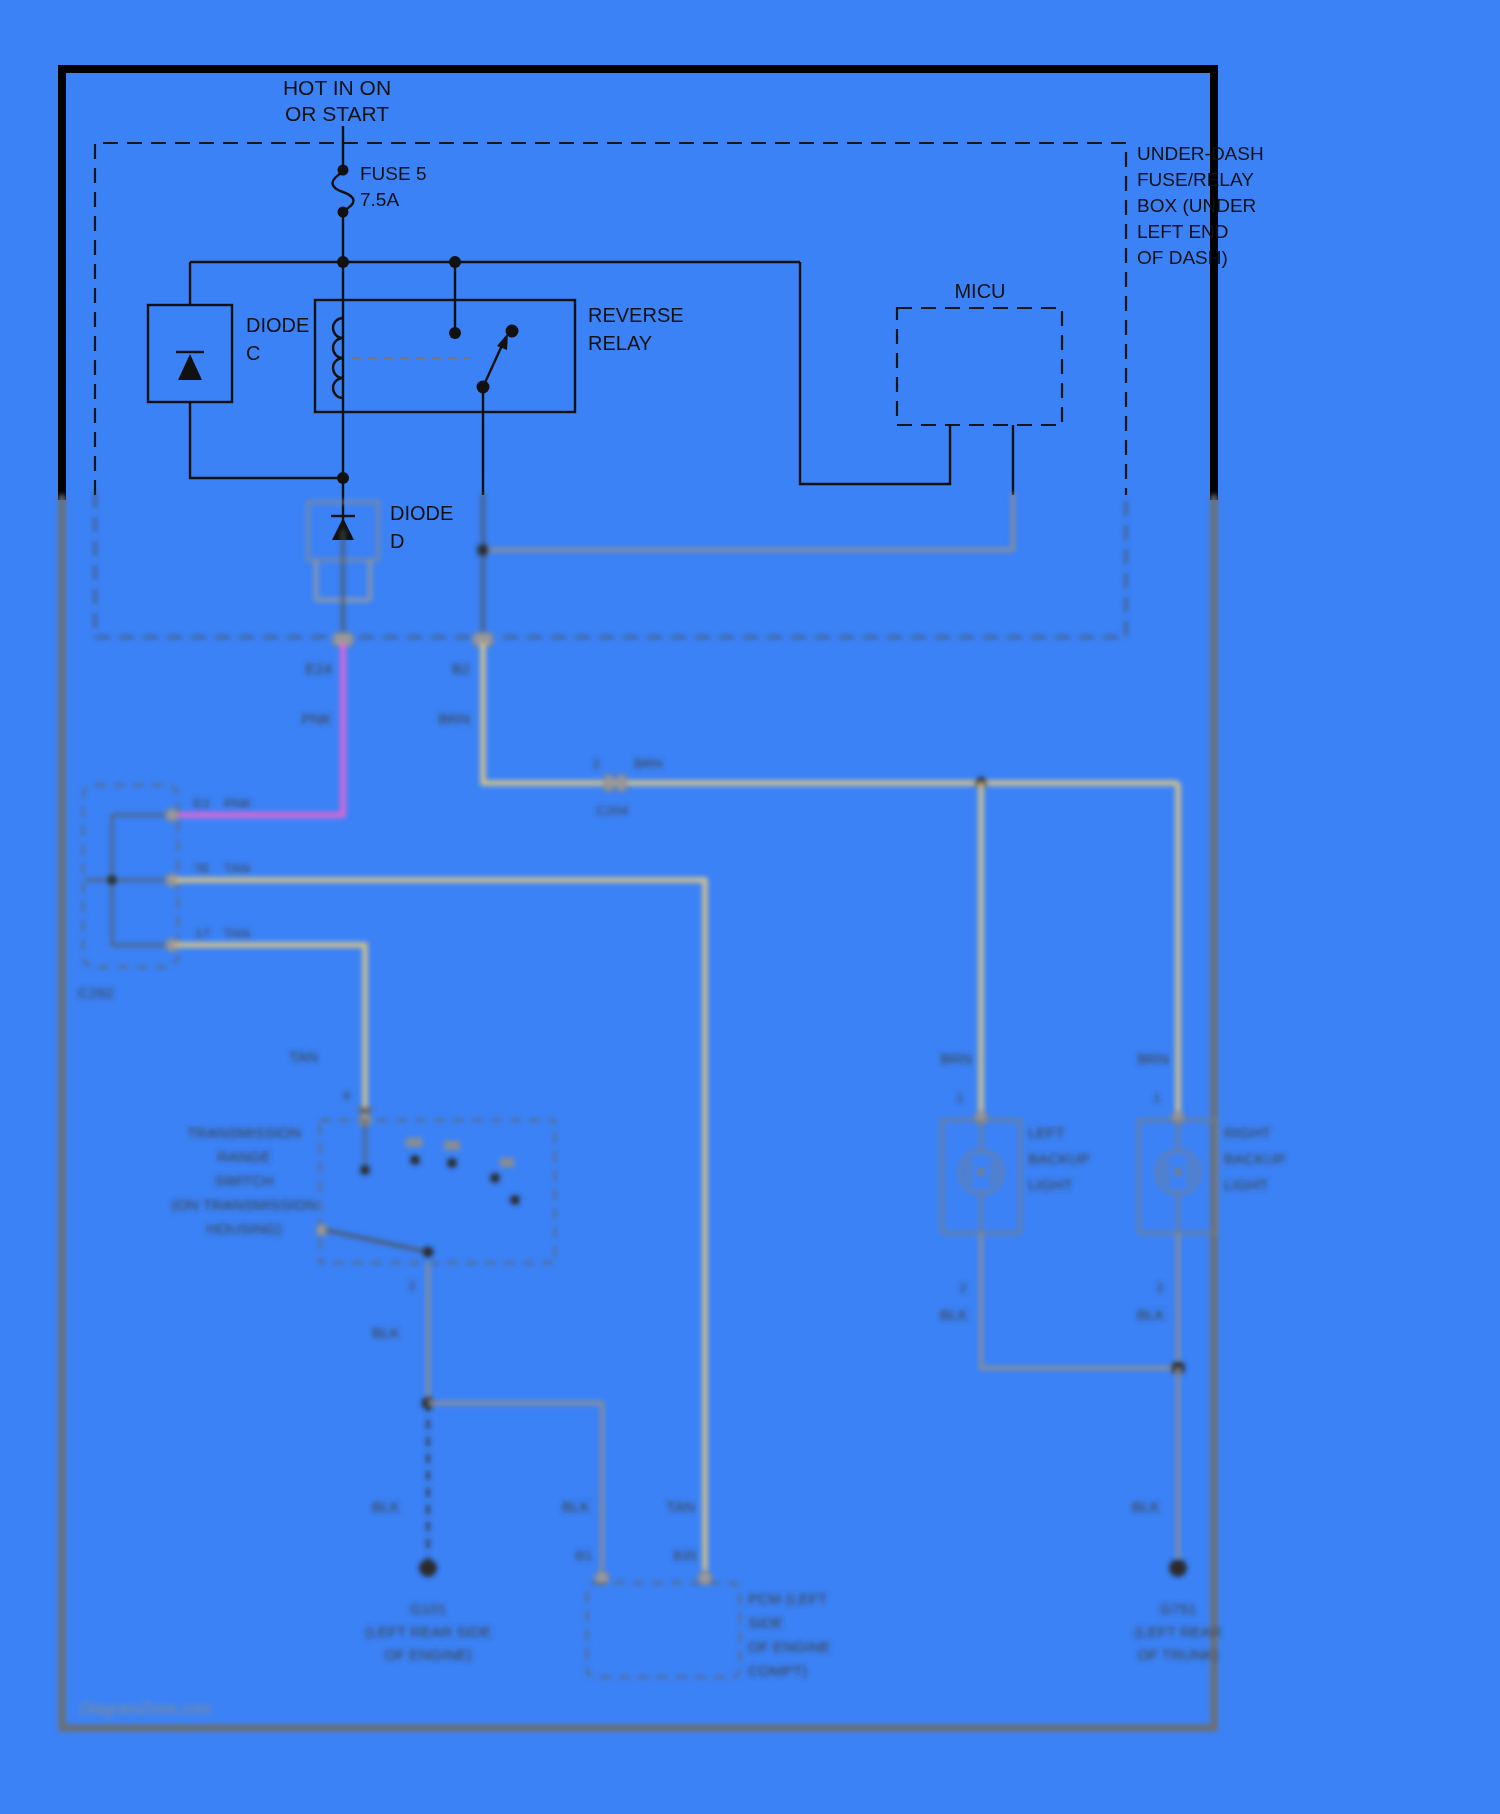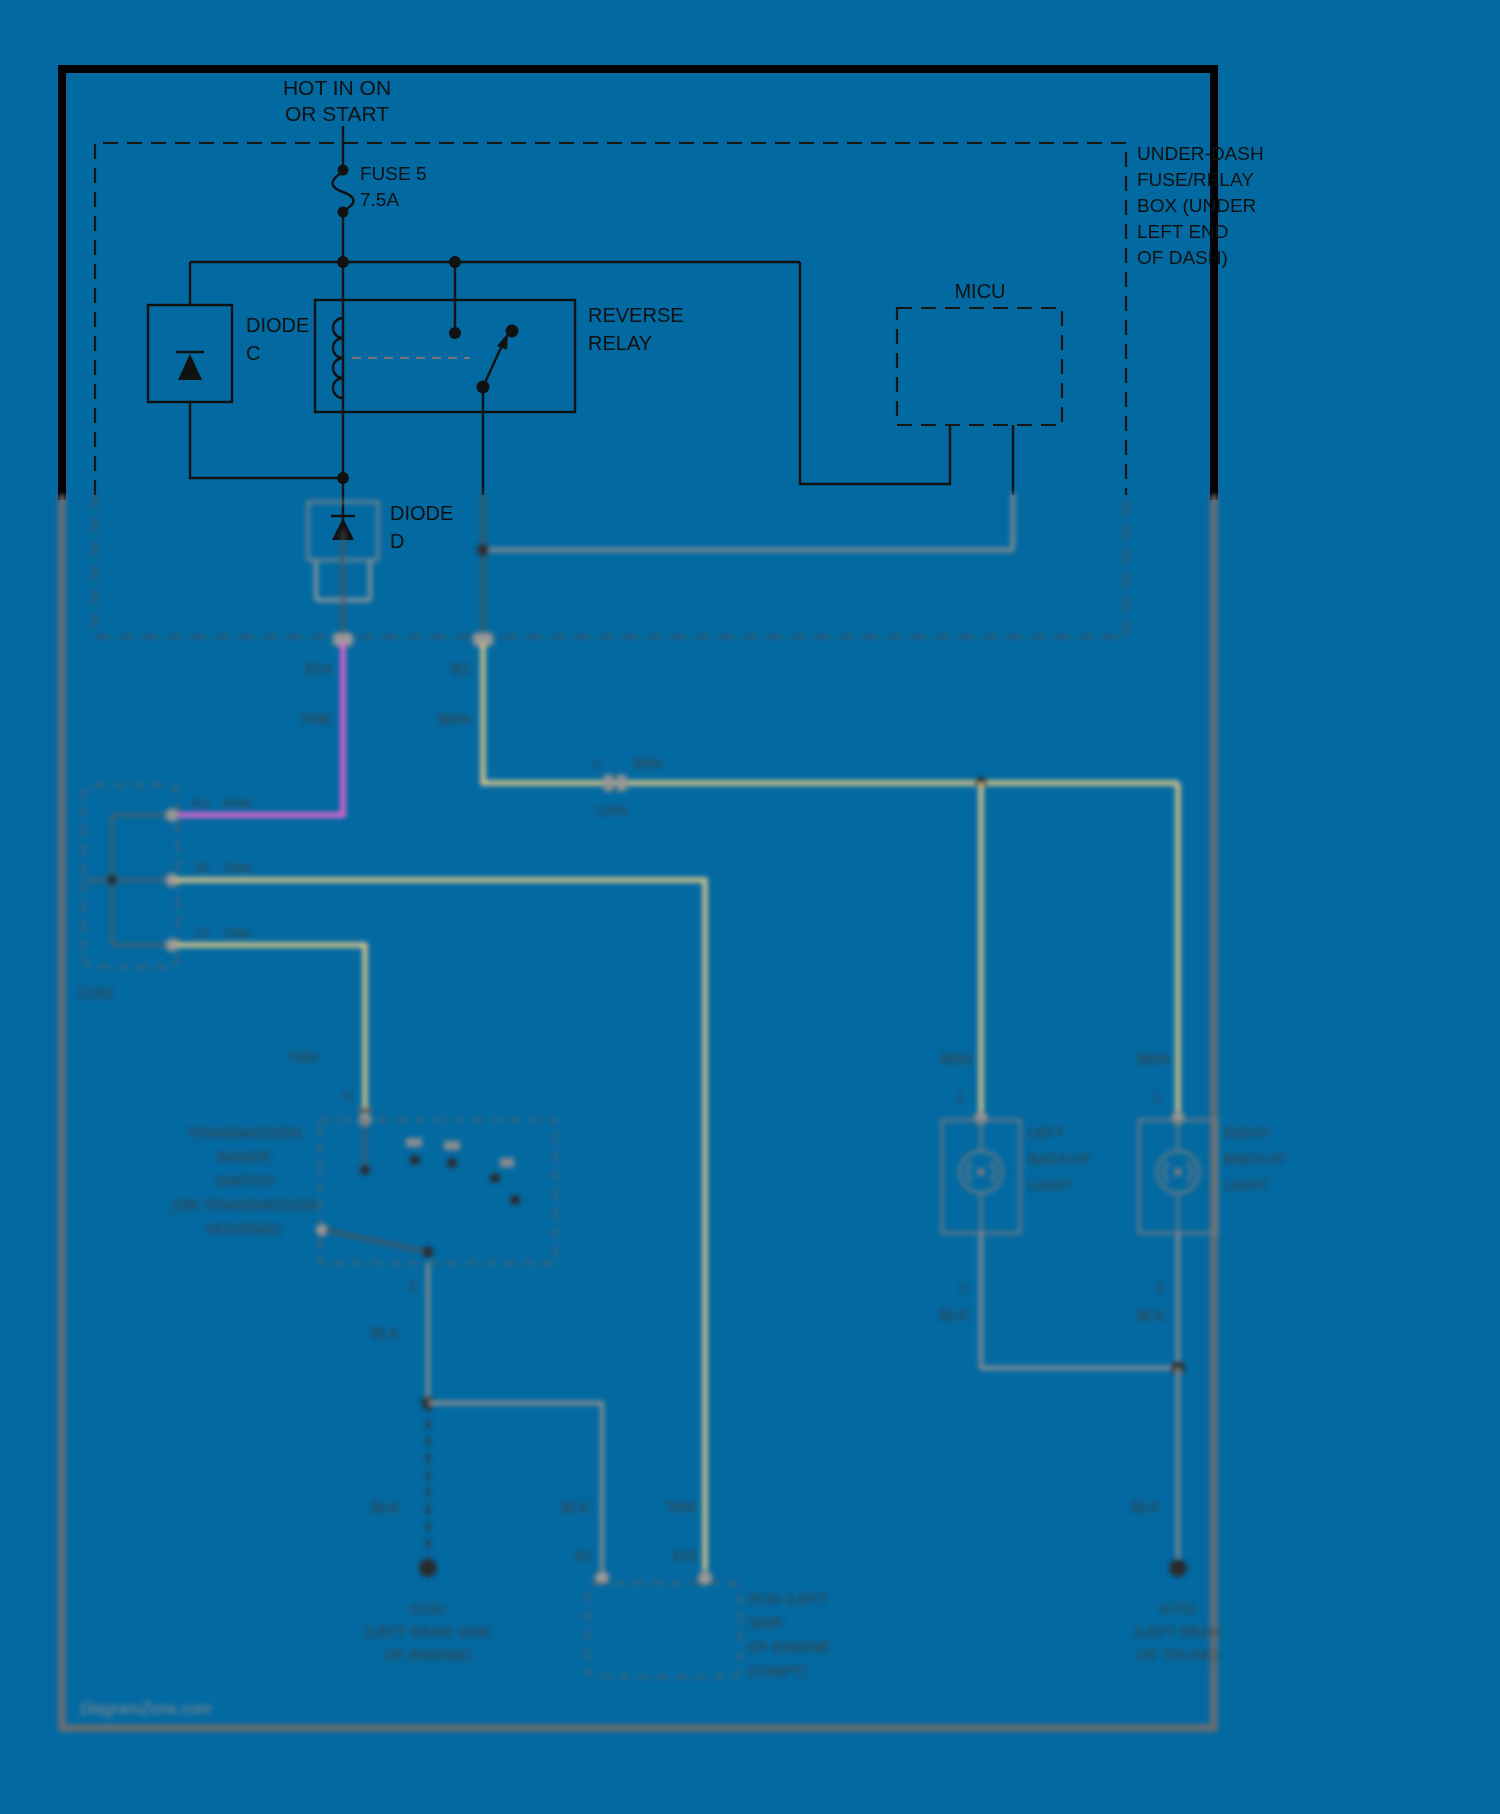--- a/index.html
+++ b/index.html
@@ -1,16 +1,16 @@
 <!DOCTYPE html>
 <html style="--wire-pink: #ee64d2; --wire-tan: #d9c488; --wire-gray: #8f8f8f; --border: #000000;"><head>
 <meta charset="utf-8">
 <style>
   html,body{margin:0;padding:0;background:#fff;}
-  .stage{position:relative;width:1500px;height:1814px;background:#0369a1;overflow:hidden;}
+  .stage{position:relative;width:1500px;height:1814px;background:#3b82f6;overflow:hidden;}
   svg{display:block;}
   .t20{font-family:"Liberation Sans",sans-serif;font-size:20px;fill:#111;}
   .t19{font-family:"Liberation Sans",sans-serif;font-size:19px;fill:#111;}
   .t21{font-family:"Liberation Sans",sans-serif;font-size:21px;fill:#111;}
   .tb{font-family:"Liberation Sans",sans-serif;font-size:15px;fill:#3d3d3d;}
   .tbs{font-family:"Liberation Sans",sans-serif;font-size:13.5px;fill:#3d3d3d;}
   .tw{font-family:"Liberation Sans",sans-serif;font-size:16px;font-style:italic;fill:#8a8a8a;}
   .wire{stroke:#111;stroke-width:2.4;fill:none;}
   .box{stroke:#111;stroke-width:2.4;fill:none;}
   .dash-big{stroke:#161616;stroke-width:2.2;fill:none;stroke-dasharray:15 9;}

